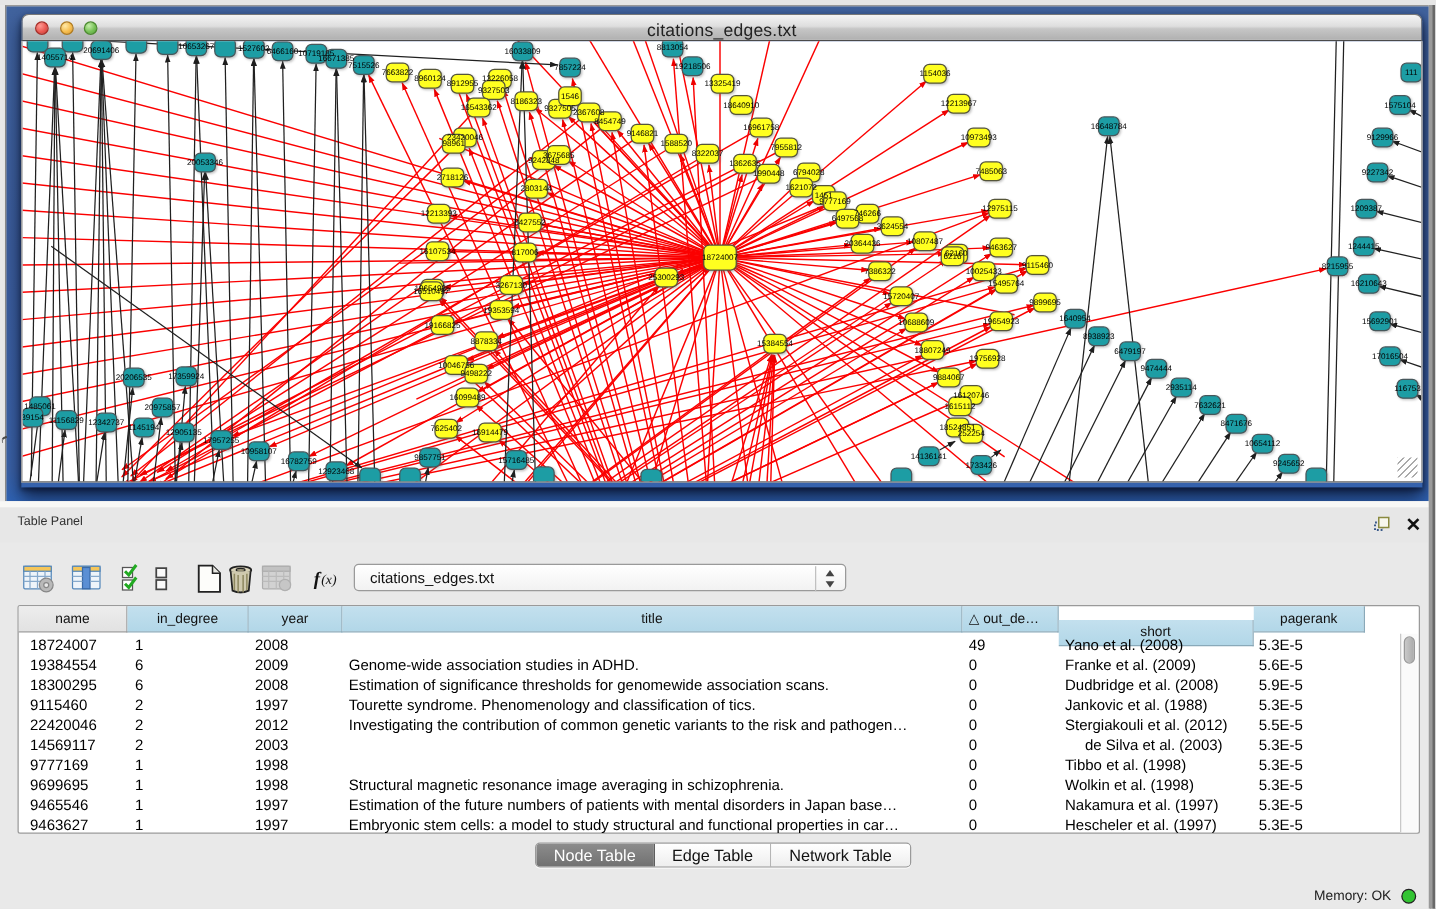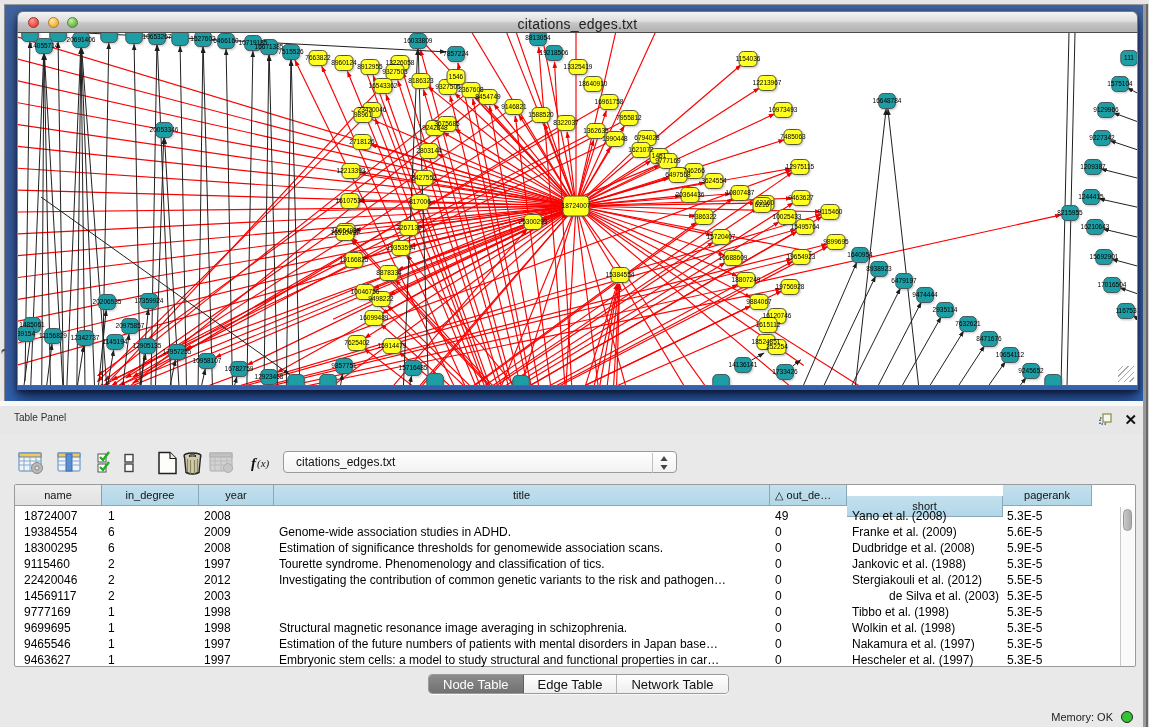--- a/index.html
+++ b/index.html
@@ -737,21 +737,21 @@
         <span style="left:264px">Investigating the contribution of common genetic variants to the risk and pathogen…</span>
         <span style="left:760px">0</span>
         <span style="left:837px">Stergiakouli et al. (2012)</span>
         <span style="left:992px">5.5E-5</span>
       </div>
 <div class="row" style="top:103px">
         <span style="left:9px">14569117</span>
         <span style="left:93px">2</span>
         <span style="left:189px">2003</span>
         <span style="left:760px">0</span>
-        <span style="left:874px">de Silva et al. (2003)</span>
+        <span style="left:853px">de Silva et al. (2003)</span>
         <span style="left:992px">5.3E-5</span>
       </div>
 <div class="row" style="top:119px">
         <span style="left:9px">9777169</span>
         <span style="left:93px">1</span>
         <span style="left:189px">1998</span>
         <span style="left:760px">0</span>
         <span style="left:837px">Tibbo et al. (1998)</span>
         <span style="left:992px">5.3E-5</span>
       </div>

